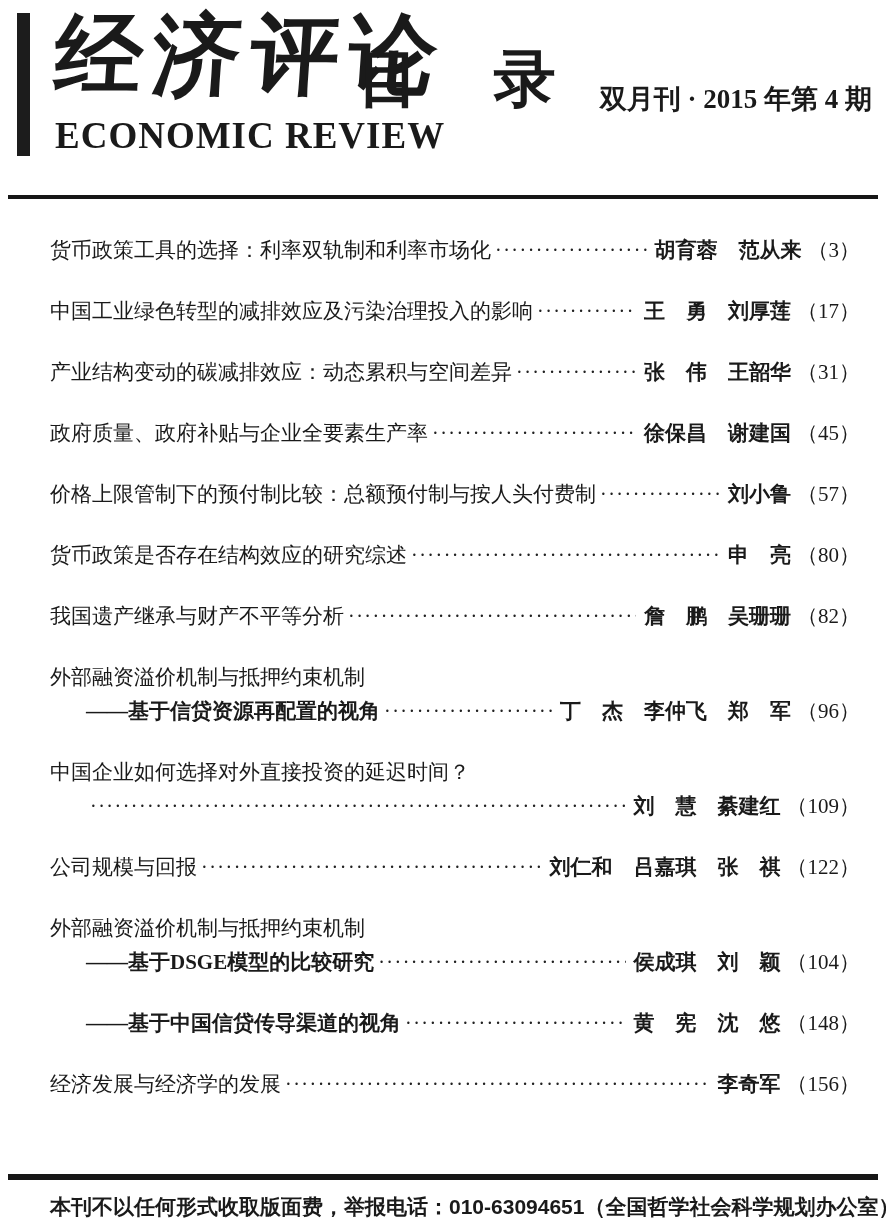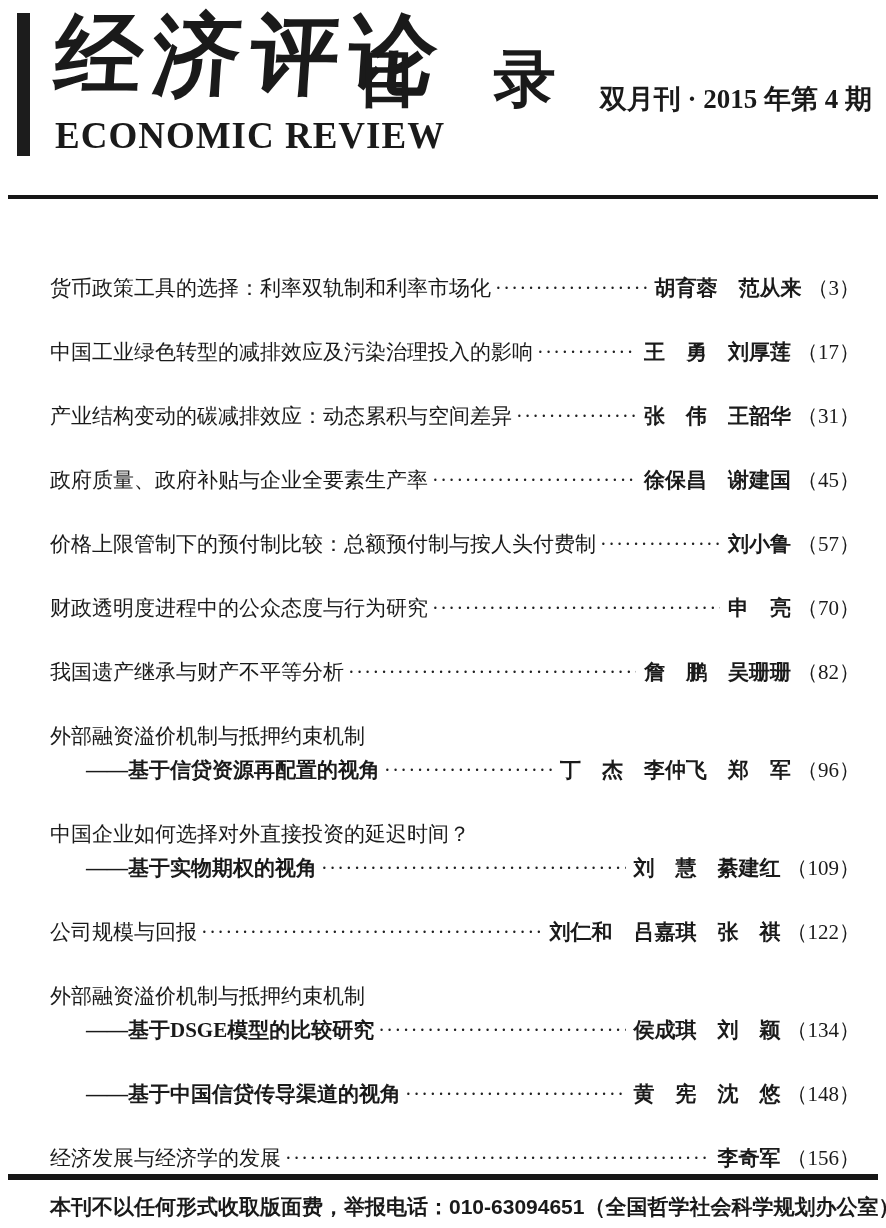--- a/index.html
+++ b/index.html
@@ -83,21 +83,20 @@
     height: 4px;
     background: #161616;
   }
 
   
   .toc {
     padding: 38px 26px 0 50px;
   }
   .entry {
     margin-bottom: 35px;
-    margin-top: 38px;
   }
   .row {
     display: flex;
     align-items: baseline;
     line-height: 26px;
     font-size: 21px;
   }
   .row.sub {
     margin-top: 8px;
     padding-left: 36px;
@@ -209,24 +208,24 @@
       <div class="row">
         <span class="t">价格上限管制下的预付制比较：总额预付制与按人头付费制</span>
         <span class="leader">························································································································</span>
         <span class="authors">刘小鲁</span>
         <span class="page-num">（57）</span>
       </div>
     </div>
 
     <div class="entry">
       <div class="row">
-        <span class="t">财政透明度进程中的公众态度与行为研究</span>
+        <span class="t">货币政策是否存在结构效应的研究综述</span>
         <span class="leader">························································································································</span>
         <span class="authors">申　亮</span>
-        <span class="page-num">（70）</span>
+        <span class="page-num">（80）</span>
       </div>
     </div>
 
     <div class="entry">
       <div class="row">
         <span class="t">我国遗产继承与财产不平等分析</span>
         <span class="leader">························································································································</span>
         <span class="authors">詹　鹏　吴珊珊</span>
         <span class="page-num">（82）</span>
       </div>
@@ -242,21 +241,20 @@
         <span class="authors">丁　杰　李仲飞　郑　军</span>
         <span class="page-num">（96）</span>
       </div>
     </div>
 
     <div class="entry">
       <div class="row">
         <span class="t">中国企业如何选择对外直接投资的延迟时间？</span>
       </div>
       <div class="row sub">
-        <span class="t">——基于实物期权的视角</span>
         <span class="leader">························································································································</span>
         <span class="authors">刘　慧　綦建红</span>
         <span class="page-num">（109）</span>
       </div>
     </div>
 
     <div class="entry">
       <div class="row">
         <span class="t">公司规模与回报</span>
         <span class="leader">························································································································</span>
@@ -266,21 +264,21 @@
     </div>
 
     <div class="entry">
       <div class="row">
         <span class="t">外部融资溢价机制与抵押约束机制</span>
       </div>
       <div class="row sub">
         <span class="t">——基于DSGE模型的比较研究</span>
         <span class="leader">························································································································</span>
         <span class="authors">侯成琪　刘　颖</span>
-        <span class="page-num">（134）</span>
+        <span class="page-num">（104）</span>
       </div>
     </div>
 
     <div class="entry">
       <div class="row sub">
         <span class="t">——基于中国信贷传导渠道的视角</span>
         <span class="leader">························································································································</span>
         <span class="authors">黄　宪　沈　悠</span>
         <span class="page-num">（148）</span>
       </div>

